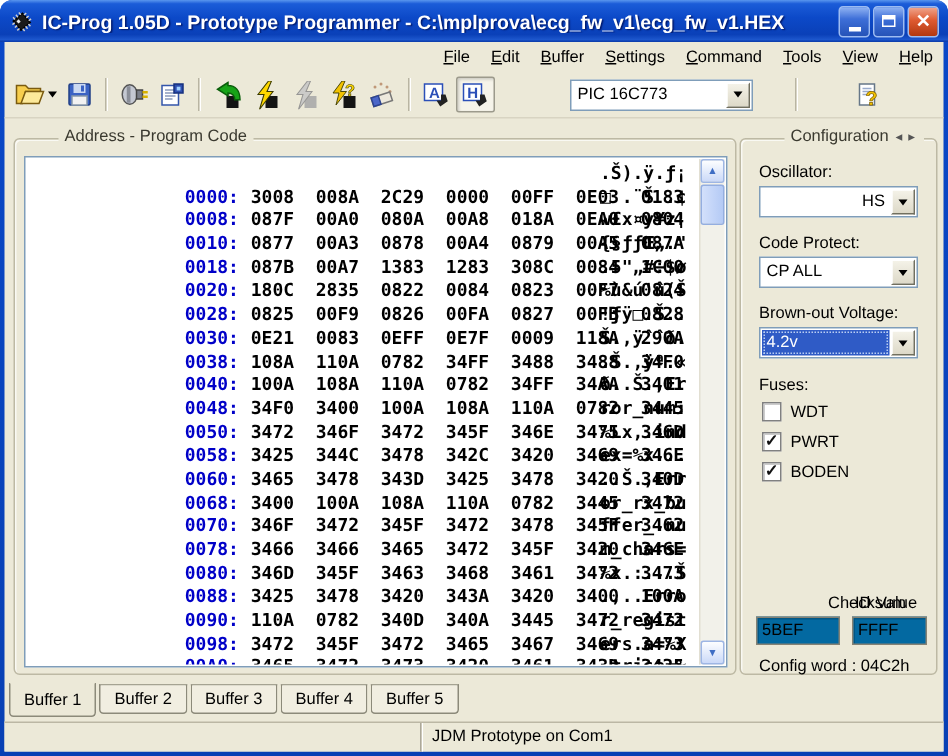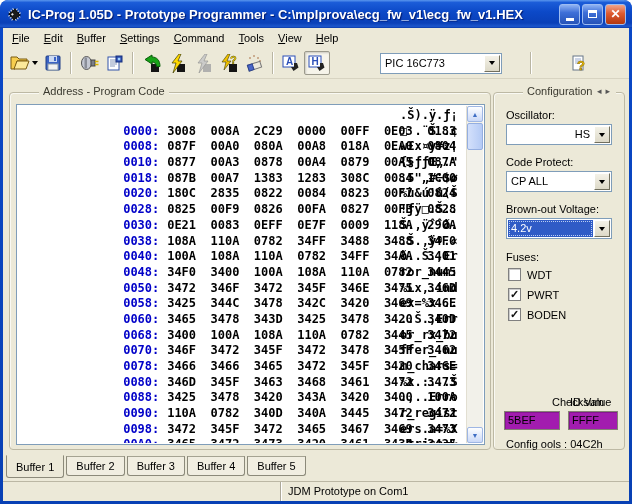--- a/index.html
+++ b/index.html
@@ -16,21 +16,21 @@
   .caption-btns{display:flex;gap:2px;margin-left:4px;}
   .cbtn{width:21px;height:21px;border-radius:3px;border:1px solid #9DBCF2;display:flex;align-items:center;
     justify-content:center;color:#fff;font-weight:bold;font-size:12px;line-height:1;}
   .cbtn.minmax{background:linear-gradient(180deg,#8FB2F2,#3E6FD8 40%,#2553B8);}
   .cbtn.close{background:linear-gradient(180deg,#F0A58C,#DE5A30 45%,#B23810);}
   .glyph-min{width:8px;height:3px;background:#fff;margin-top:10px;}
   .glyph-max{width:9px;height:8px;border:1px solid #fff;border-top:3px solid #fff;background:transparent;}
   
   .client{position:absolute;left:3px;top:28px;width:626px;height:473px;background:#ECE9D8;}
   
-  .menubar{height:20px;padding-left:2px;display:flex;align-items:center;}
+  .menubar{height:20px;padding-left:2px;display:flex;align-items:center;justify-content:flex-end;}
   .menu-item{padding:2px 7px;cursor:default;}
   
   .toolbar{height:31px;display:flex;align-items:center;padding:2px 4px;border-bottom:1px solid #D8D4C2;}
   .tbtn{width:26px;height:24px;display:flex;align-items:center;justify-content:center;flex:0 0 auto;}
   .tbtn.disabled{opacity:.9;}
   .tbtn.pressed{border:1px solid #9C9A8C;background:#F6F4EA;box-shadow:inset 1px 1px 2px rgba(0,0,0,.18);border-radius:2px;}
   .dd-caret{width:10px;height:24px;display:flex;align-items:center;justify-content:center;margin-left:-3px;}
   .tri{width:0;height:0;border-left:3.5px solid transparent;border-right:3.5px solid transparent;border-top:4px solid #000;}
   .tsep{width:2px;height:22px;border-left:1px solid #B9B5A2;border-right:1px solid #FFFFFF;margin:0 4px;flex:0 0 auto;}
   
@@ -70,21 +70,21 @@
   .cp-label{top:63px;}  .cp-combo{top:78px;}
   .bo-label{top:110px;} .bo-combo{top:125px;}
   .fuses-label{top:158px;}
   .fuses{position:absolute;left:14px;top:175px;display:flex;flex-direction:column;gap:7px;}
   .fuse{display:flex;align-items:center;gap:6px;height:13px;}
   .checkbox{width:13px;height:13px;background:#fff;border:1px solid #808080;
     box-shadow:inset 1px 1px 0 rgba(0,0,0,.2),inset -1px -1px 0 #fff;
     font-size:11px;font-weight:bold;line-height:11px;text-align:center;color:#111;}
   .checksum-label{top:303px;left:12px;margin-left:46px;}
   .id-label{top:303px;left:76px;}
-  .field{position:absolute;height:19px;background:#a21caf;border:1px solid #858274;
+  .field{position:absolute;height:19px;background:#0369a1;border:1px solid #858274;
     box-shadow:inset 1px 1px 0 rgba(0,0,0,.18);line-height:17px;padding-left:3px;}
   .checksum-field{top:318px;left:10px;width:56px;}
   .id-field{top:318px;left:74px;width:50px;}
   .configword{position:absolute;top:345px;left:12px;white-space:nowrap;}
   
   .tabrow{position:absolute;left:2px;top:428px;height:25px;display:flex;gap:2px;align-items:flex-start;padding-left:1px;}
   .tab{height:20px;padding:3px 9px 0;background:#F1EEE1;border:1px solid #8C8A7A;border-top-color:#A5A392;
     border-radius:0 0 3px 3px;white-space:nowrap;}
   .tab.active{height:23px;background:#ECE9D8;border-top-color:#ECE9D8;padding-top:5px;position:relative;top:-1px;}
   
@@ -440,21 +440,21 @@
             <span class="checkbox checked">✓</span>
             <span class="fuse-label">BODEN</span>
           </label>
         </div>
 
       <div class="cfg-label checksum-label">Checksum</div>
       <div class="cfg-label id-label">ID Value</div>
       <div class="field checksum-field">5BEF</div>
       <div class="field id-field">FFFF</div>
       <div class="configword">
-        <span>Config ools :</span>
+        <span>Config word :</span>
         <span>04C2h</span>
       </div>
     </div>
 
     <div class="tabrow">
 
         <div class="tab active">
           <span>Buffer 1</span>
         </div>
 

